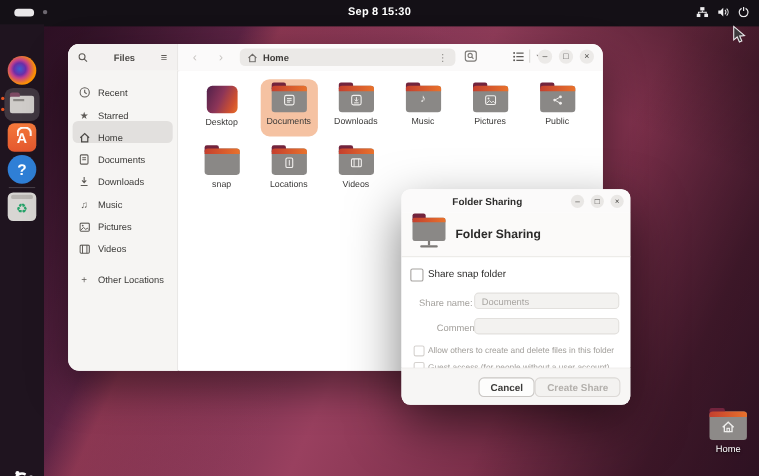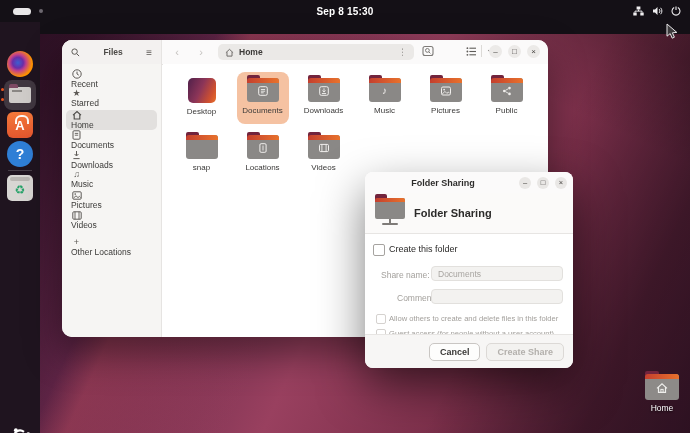--- a/index.html
+++ b/index.html
@@ -9,21 +9,21 @@
     background:
       linear-gradient(115deg, transparent 26%, rgba(226,90,104,0.30) 30%, rgba(226,90,104,0.05) 44%, transparent 48%),
       linear-gradient(295deg, rgba(0,0,0,0.35) 12%, transparent 30%),
       linear-gradient(115deg, rgba(0,0,0,0.30) 10%, transparent 26%),
       linear-gradient(205deg, rgba(0,0,0,0.25) 8%, transparent 22%),
       linear-gradient(115deg,#3a1430 0%,#5c2344 26%,#99405f 52%,#7b2f4a 72%,#451a33 100%);
   }
   svg{display:block;}
 
   
-  .topbar{position:absolute;top:0;left:0;right:0;height:34px;background:#141016;color:#fff;}
+  .topbar{position:absolute;top:0;left:0;right:0;height:24px;background:#141016;color:#fff;}
   .ws-pill{position:absolute;left:13px;top:8px;width:18px;height:7px;background:#e9e7e9;border-radius:4px;}
   .ws-dot{position:absolute;left:39px;top:9px;width:4px;height:4px;background:#6d6870;border-radius:50%;}
   .clock{position:absolute;left:0;right:0;top:0;height:22px;display:flex;align-items:center;justify-content:center;font-size:10px;font-weight:bold;letter-spacing:.2px;}
   .tb-right{position:absolute;right:9px;top:0;height:22px;display:flex;align-items:center;gap:8px;color:#efeef0;}
 
   
   .dock{position:absolute;left:0;top:22px;width:40px;bottom:0;background:#1f141f;}
   .dock-ico{position:absolute;left:7px;width:26px;height:26px;border-radius:6px;}
   .firefox{top:29px;border-radius:50%;
     background:radial-gradient(circle at 42% 45%, #3b5fd0 0%, #6b2ea8 26%, #c4418a 40%, #ff9500 68%, #ff5d00 100%);}
@@ -46,21 +46,21 @@
   .fw-header{position:absolute;top:0;left:0;right:0;height:24px;background:#fbfafa;border-bottom:1px solid #e6e4e2;border-radius:10px 10px 0 0;}
   .fw-sb-header{position:absolute;left:0;top:0;width:100px;height:24px;background:#f3f1f0;border-right:1px solid #e6e4e2;border-radius:10px 0 0 0;display:flex;align-items:center;padding:0 9px;box-sizing:border-box;color:#5c5955;}
   .fw-title{flex:1;text-align:center;font-size:8.5px;font-weight:bold;color:#4c4a47;}
   .nav-btn{position:absolute;top:5px;width:14px;height:14px;display:flex;align-items:center;justify-content:center;color:#c6c3c0;font-size:11px;}
   .pathbar{position:absolute;left:156px;top:4px;width:196px;height:16px;background:#ebe9e7;border-radius:5px;display:flex;align-items:center;padding:0 7px;box-sizing:border-box;color:#6f6c69;}
   .path-label{font-size:8.5px;font-weight:bold;color:#3c3a38;margin-left:5px;flex:1;}
   .tool-btn{position:absolute;top:5px;color:#5f5c59;}
   .wc{position:absolute;top:5px;width:13px;height:13px;border-radius:50%;background:#eceae8;display:flex;align-items:center;justify-content:center;color:#454340;font-size:8px;line-height:1;}
 
   .fw-sidebar{position:absolute;left:0;top:24px;width:100px;bottom:0;background:#f6f5f3;border-right:1px solid #e6e4e2;border-radius:0 0 0 10px;padding-top:5px;box-sizing:border-box;}
-  .sb-item{height:20.3px;margin:0 4px;display:flex;align-items:flex-start;padding:0 5px;border-radius:5px;color:#3b3a38;flex-direction:column;}
+  .sb-item{height:20.3px;margin:0 4px;display:flex;align-items:flex-end;padding:0 5px;border-radius:5px;color:#3b3a38;}
   .sb-item.selected{background:#e2e0de;}
   .sb-ico{width:11px;margin-right:7px;color:#5e5b57;display:flex;align-items:center;justify-content:center;font-size:9px;line-height:1;}
   .sb-label{font-size:8.5px;white-space:nowrap;}
   .sb-gap{height:7px;}
 
   .fw-content{position:absolute;left:101px;top:24px;right:0;bottom:0;background:#fff;border-radius:0 0 10px 0;}
   .grid{position:absolute;left:8px;top:8px;width:374px;display:flex;flex-wrap:wrap;}
   .tile{width:52px;height:48px;margin:0 4.5px 5px;display:flex;flex-direction:column;align-items:center;padding-top:4px;border-radius:8px;box-sizing:content-box;}
   .tile.selected{background:#f5c2a2;}
   .tile-label{font-size:8px;color:#3a3938;margin-top:4px;white-space:nowrap;}
@@ -87,21 +87,21 @@
   .sf-base{position:absolute;left:7px;top:25px;width:16px;height:2px;background:#7e7b78;border-radius:1px;}
   .dlg-heading{font-size:11px;font-weight:bold;color:#2c2b2a;margin-left:9px;}
   .dlg-body{position:absolute;top:62px;left:0;right:0;bottom:34px;background:#fff;}
   .chk{position:absolute;border-radius:2px;background:#fff;}
   .chk.en{width:10px;height:10px;border:1px solid #a6a3a0;}
   .chk.dis{width:8px;height:8px;border:1px solid #d5d2cf;}
   .chk-label{position:absolute;font-size:9px;color:#2c2b2a;white-space:nowrap;}
   .chk-label.dis{font-size:7.6px;color:#a3a09c;}
   .fld-label{position:absolute;font-size:8.5px;color:#a3a09c;}
   .fld-input{position:absolute;left:66px;width:132px;height:15px;background:#f3f2f0;border:1px solid #e2e0dd;border-radius:4px;font-family:"Liberation Sans",sans-serif;font-size:8.5px;color:#a8a5a1;padding:0 6px;box-sizing:border-box;outline:none;}
-  .dlg-footer{position:absolute;left:0;right:0;bottom:0;height:34px;background:#f7f6f5;border-top:1px solid #e7e5e3;border-radius:0 0 8px 8px;display:flex;align-items:center;justify-content:flex-end;gap:6px;padding:0 9px;box-sizing:border-box;}
+  .dlg-footer{position:absolute;left:0;right:0;bottom:0;height:34px;background:#f7f6f5;border-top:1px solid #e7e5e3;border-radius:0 0 8px 8px;display:flex;align-items:center;justify-content:flex-end;gap:0;padding:0 9px;box-sizing:border-box;}
   .btn{height:18px;padding:0 10px;border-radius:5px;font-size:9px;font-weight:bold;display:flex;align-items:center;box-sizing:border-box;}
   .btn-cancel{background:#fdfdfc;border:1px solid #c9c6c3;color:#3b3a38;}
   .btn-create{background:#f3f2f0;border:1px solid #dcd9d6;color:#b3b0ac;}
 
   
   .home-desktop{position:absolute;left:640px;top:374px;width:44px;display:flex;flex-direction:column;align-items:center;}
   .home-folder{position:relative;width:34px;height:26px;background:#8d8a88;border-radius:3px;}
   .home-folder::before{content:"";position:absolute;left:0;top:-3px;width:14px;height:6px;background:#72243d;border-radius:2px 2px 0 0;}
   .home-folder::after{content:"";position:absolute;left:0;top:0;width:100%;height:5px;background:linear-gradient(90deg,#c43f2e,#e8722c);border-radius:3px 3px 0 0;}
   .home-glyph{position:absolute;left:50%;top:55%;transform:translate(-50%,-50%);color:#efeeec;z-index:2;}
@@ -402,21 +402,21 @@
     <div class="dlg-header">
       <div class="share-folder">
         <div class="sf-body"></div>
           <div class="sf-stand"></div>
           <div class="sf-base"></div>
       </div>
       <div class="dlg-heading">Folder Sharing</div>
     </div>
     <div class="dlg-body">
       <div class="chk en" style="left:8px;top:10px"></div>
-      <div class="chk-label" style="left:24px;top:10px">Create this folder</div>
+      <div class="chk-label" style="left:24px;top:10px">Share snap folder</div>
 
       <div class="fld-label" style="left:16px;top:36px">Share name:</div>
       <input class="fld-input" style="top: 32px;" disabled="" value="Documents">
 
       <div class="fld-label" style="left:32px;top:59px">Comment:</div>
       <input class="fld-input" style="top: 55px;" disabled="" value="">
 
       <div class="chk dis" style="left:11px;top:80px"></div>
       <div class="chk-label dis" style="left:24px;top:80px">Allow others to create and delete files in this folder</div>
 

